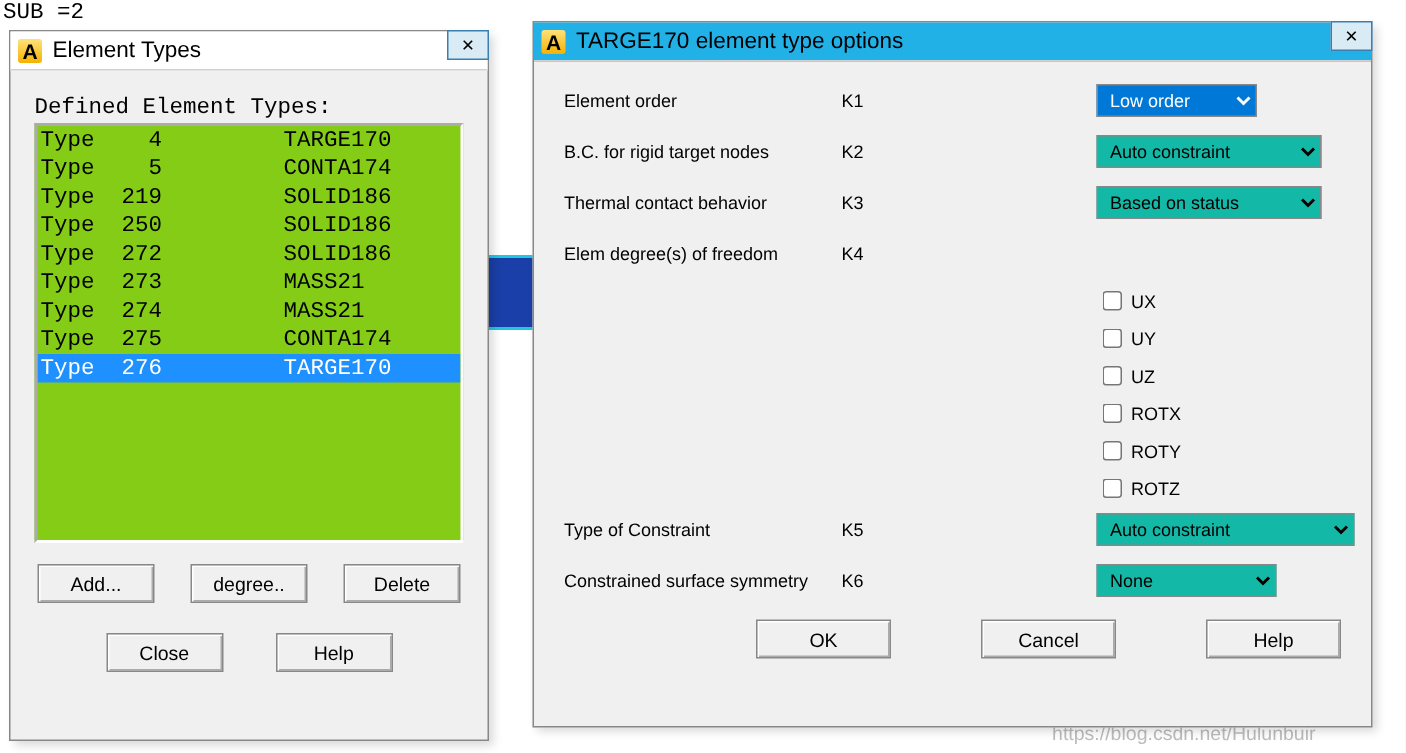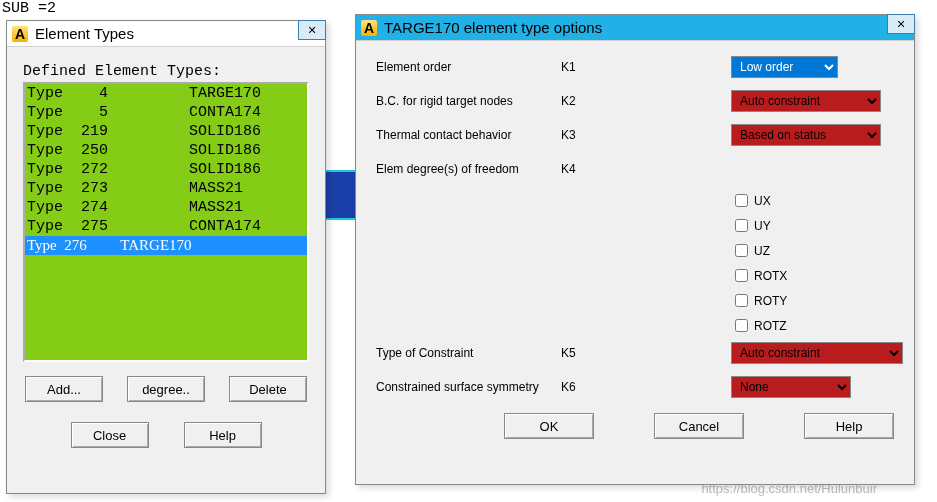--- a/index.html
+++ b/index.html
@@ -94,21 +94,20 @@
     overflow: hidden;
   }
   .listbox .row {
     padding: 0 2px;
     white-space: pre;
     line-height: 19px;
   }
   .listbox .row.selected {
     background: #1e90ff;
     color: #fff;
-    font-family: Liberation Serif, serif;
   }
   .btn-row {
     margin-top: 14px;
     display: flex;
     justify-content: space-between;
     padding: 0 2px;
     gap: 20px;
   }
   .btn-row2 {
     margin-top: 20px;
@@ -136,21 +135,21 @@
     align-items: center;
     margin-bottom: 10px;
     min-height: 24px;
   }
   .opt-row .lbl { flex: 0 0 185px; }
   .opt-row .k { flex: 0 0 40px; }
   .opt-ctrl { flex: 1; display: flex; justify-content: flex-start; padding-left: 130px; }
   .opt-ctrl2 { flex: 1; display: flex; justify-content: flex-start; padding-left: 130px; }
   select.win-sel {
     height: 22px;
-    background: #b91c1c;
+    background: #14b8a6;
     border: 1px solid #888;
     font-family: inherit;
     font-size: 12px;
     padding-left: 4px;
   }
   select.win-sel.highlight {
     background: #0078d7;
     color: #fff;
   }
   .chk-col {

